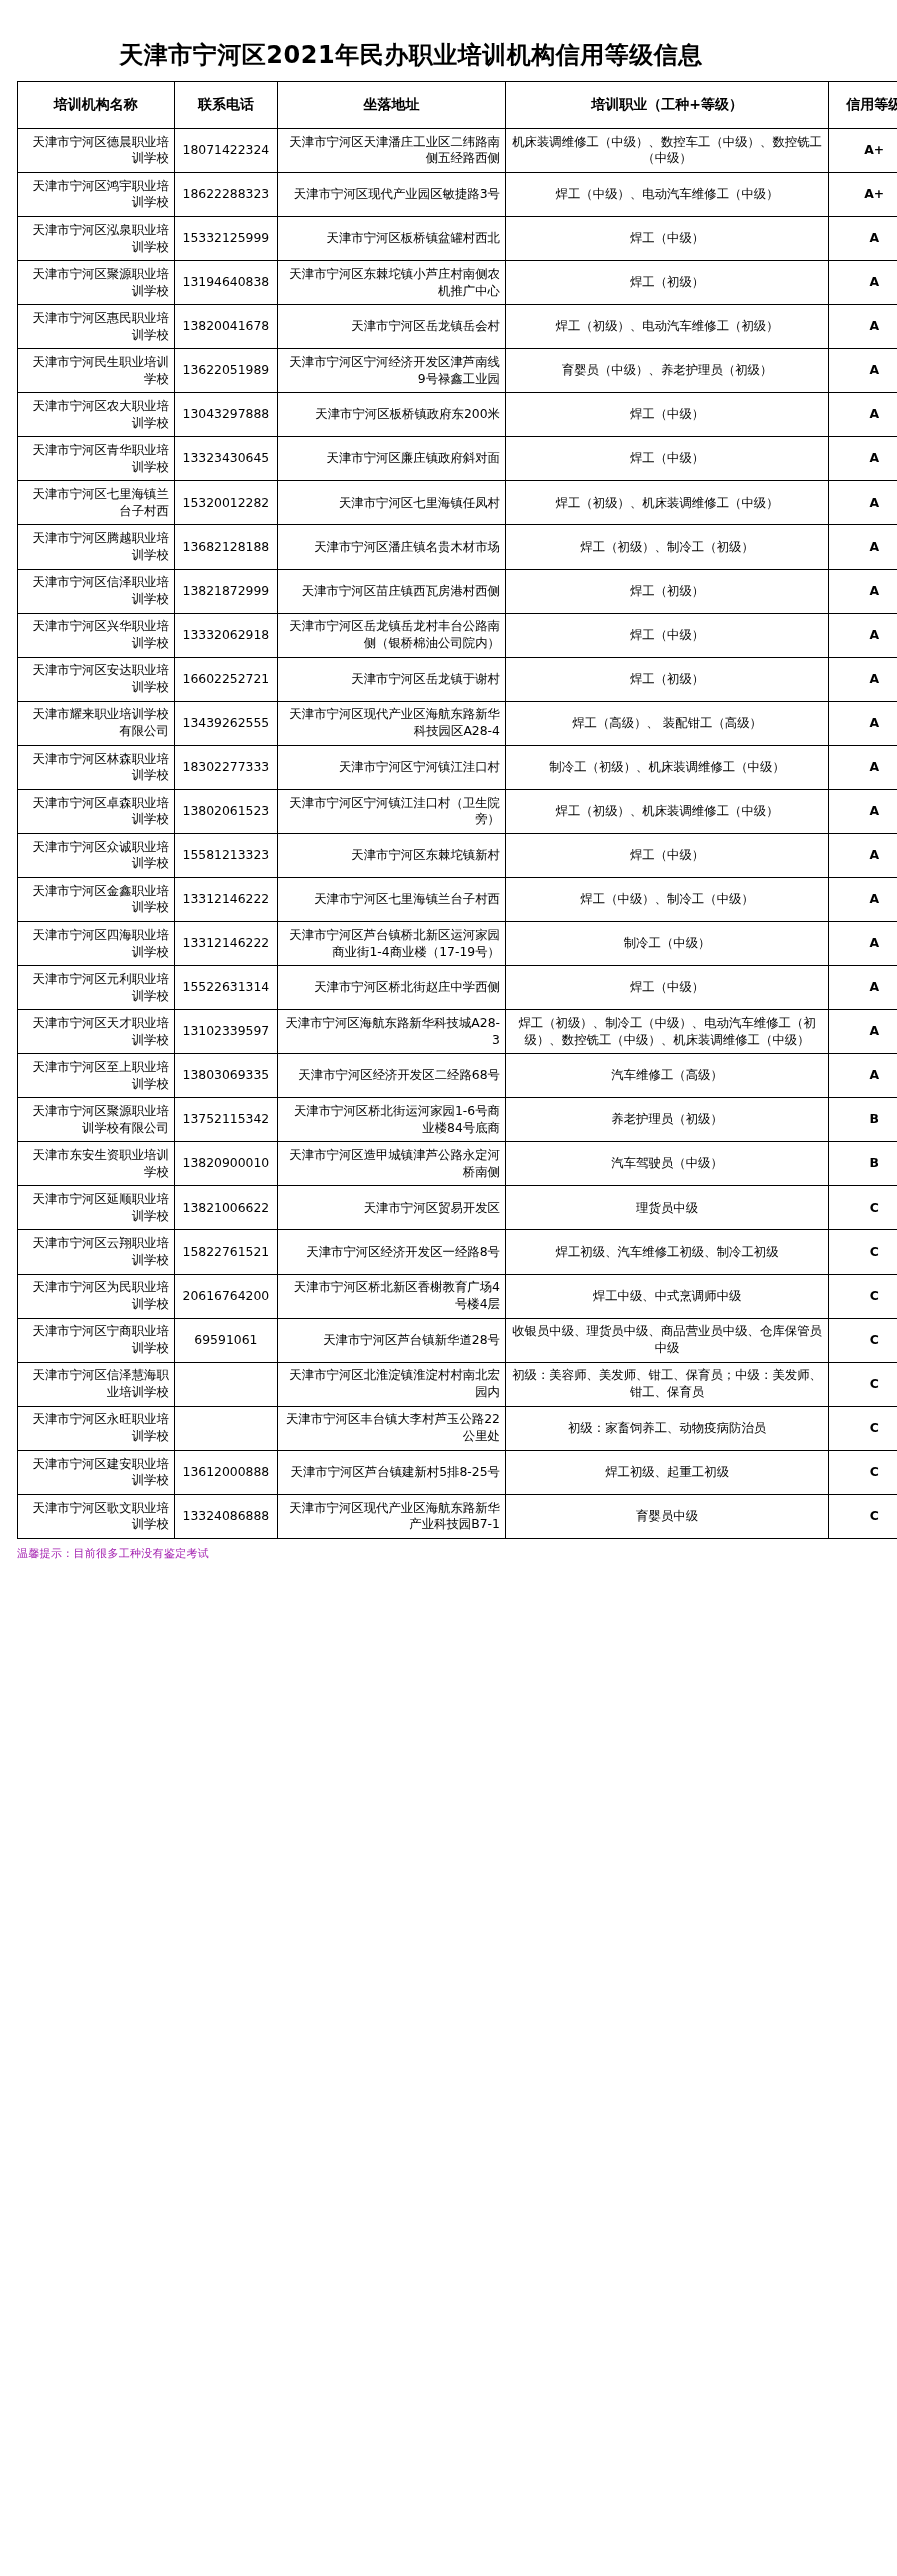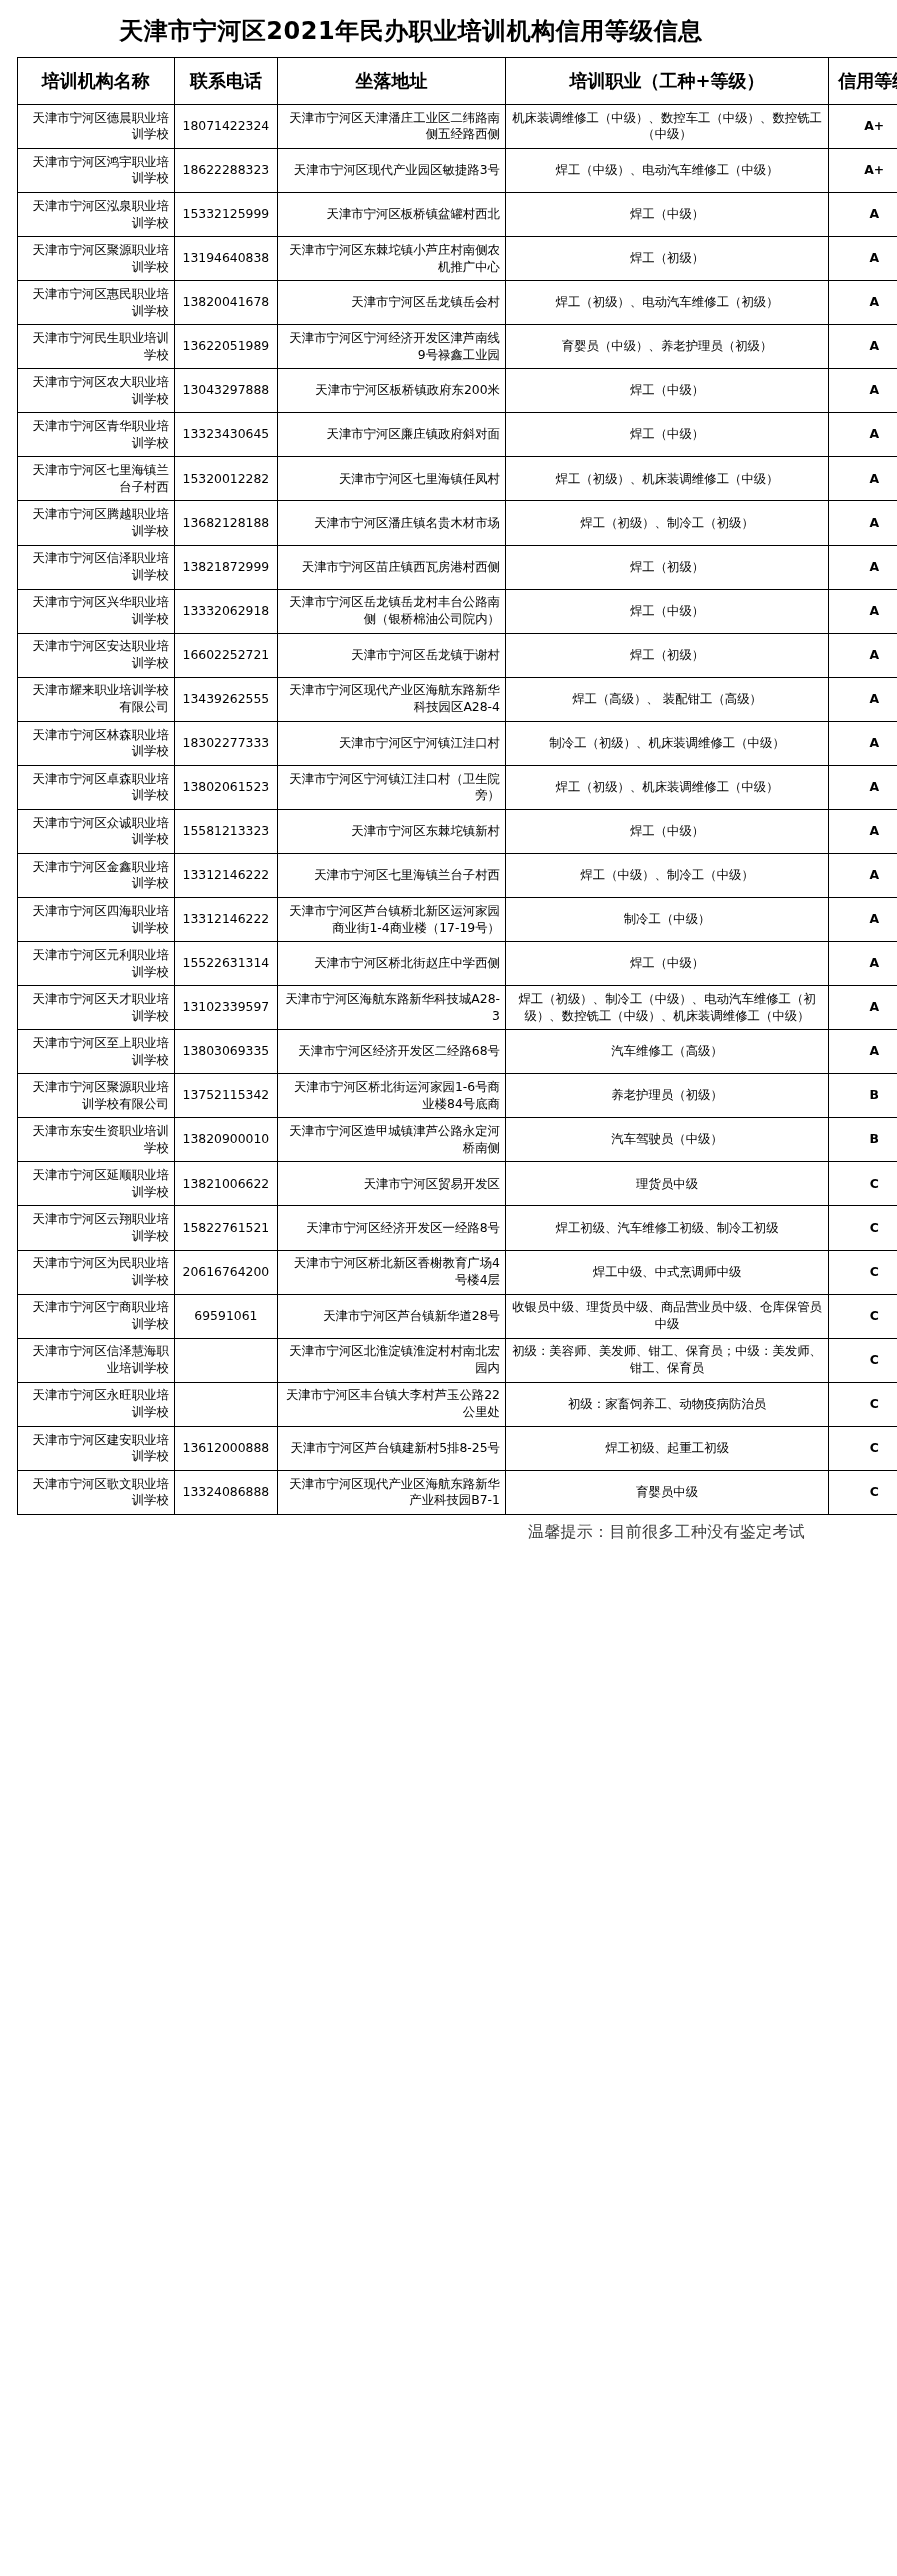--- a/index.html
+++ b/index.html
@@ -9,20 +9,21 @@
   }
   body {
     width: 898px;
     font-family: "DejaVu Sans", "Liberation Sans", sans-serif;
     color: #000000;
   }
   .page {
     width: 822px;
     box-sizing: border-box;
     padding: 9.5px 17px 5.7px 17px;
+    margin-top: 24px;
   }
   .doc-title {
     text-align: center;
     font-size: 24px;
     font-weight: bold;
     letter-spacing: 0.5px;
     padding: 5.7px 0 9.5px 0;
     color: #000;
   }
   table.grid {
@@ -34,40 +35,40 @@
   table.grid th, table.grid td {
     border: 1px solid #000;
     font-size: 12.4px;
     line-height: 1.35;
     padding: 4.8px 4.8px;
     vertical-align: middle;
     word-break: break-all;
   }
   table.grid thead th {
     font-weight: bold;
-    font-size: 18px;
+    font-size: 14px;
     text-align: center;
     padding: 8.6px 3.8px;
     height: 29px;
   }
   .c-name   { width: 148px; text-align: left; }
   .c-phone  { width: 95px; text-align: center; }
   .c-addr   { width: 219px; text-align: left; }
   .c-occ    { width: 315px; text-align: left; }
   .c-grade  { width: 82px;  text-align: center; font-weight: bold; }
   tbody td.c-name { text-align: right; }
   tbody td.c-phone { text-align: center; }
   tbody td.c-addr { text-align: right; }
   tbody td.c-occ { text-align: center; }
   tbody td.c-grade { text-align: center; }
   tbody tr { height: 40px; }
   .footnote {
-    text-align: right;
-    color: #404040;
-    font-size: 16px;
+    text-align: left;
+    color: #a21caf;
+    font-size: 11px;
     padding: 6.7px 0 2.9px 0;
     letter-spacing: 0.3px;
   }
 </style>
 </head>
 <body>
 
 <div class="page">
 
   <div class="doc-title">天津市宁河区2021年民办职业培训机构信用等级信息</div>

